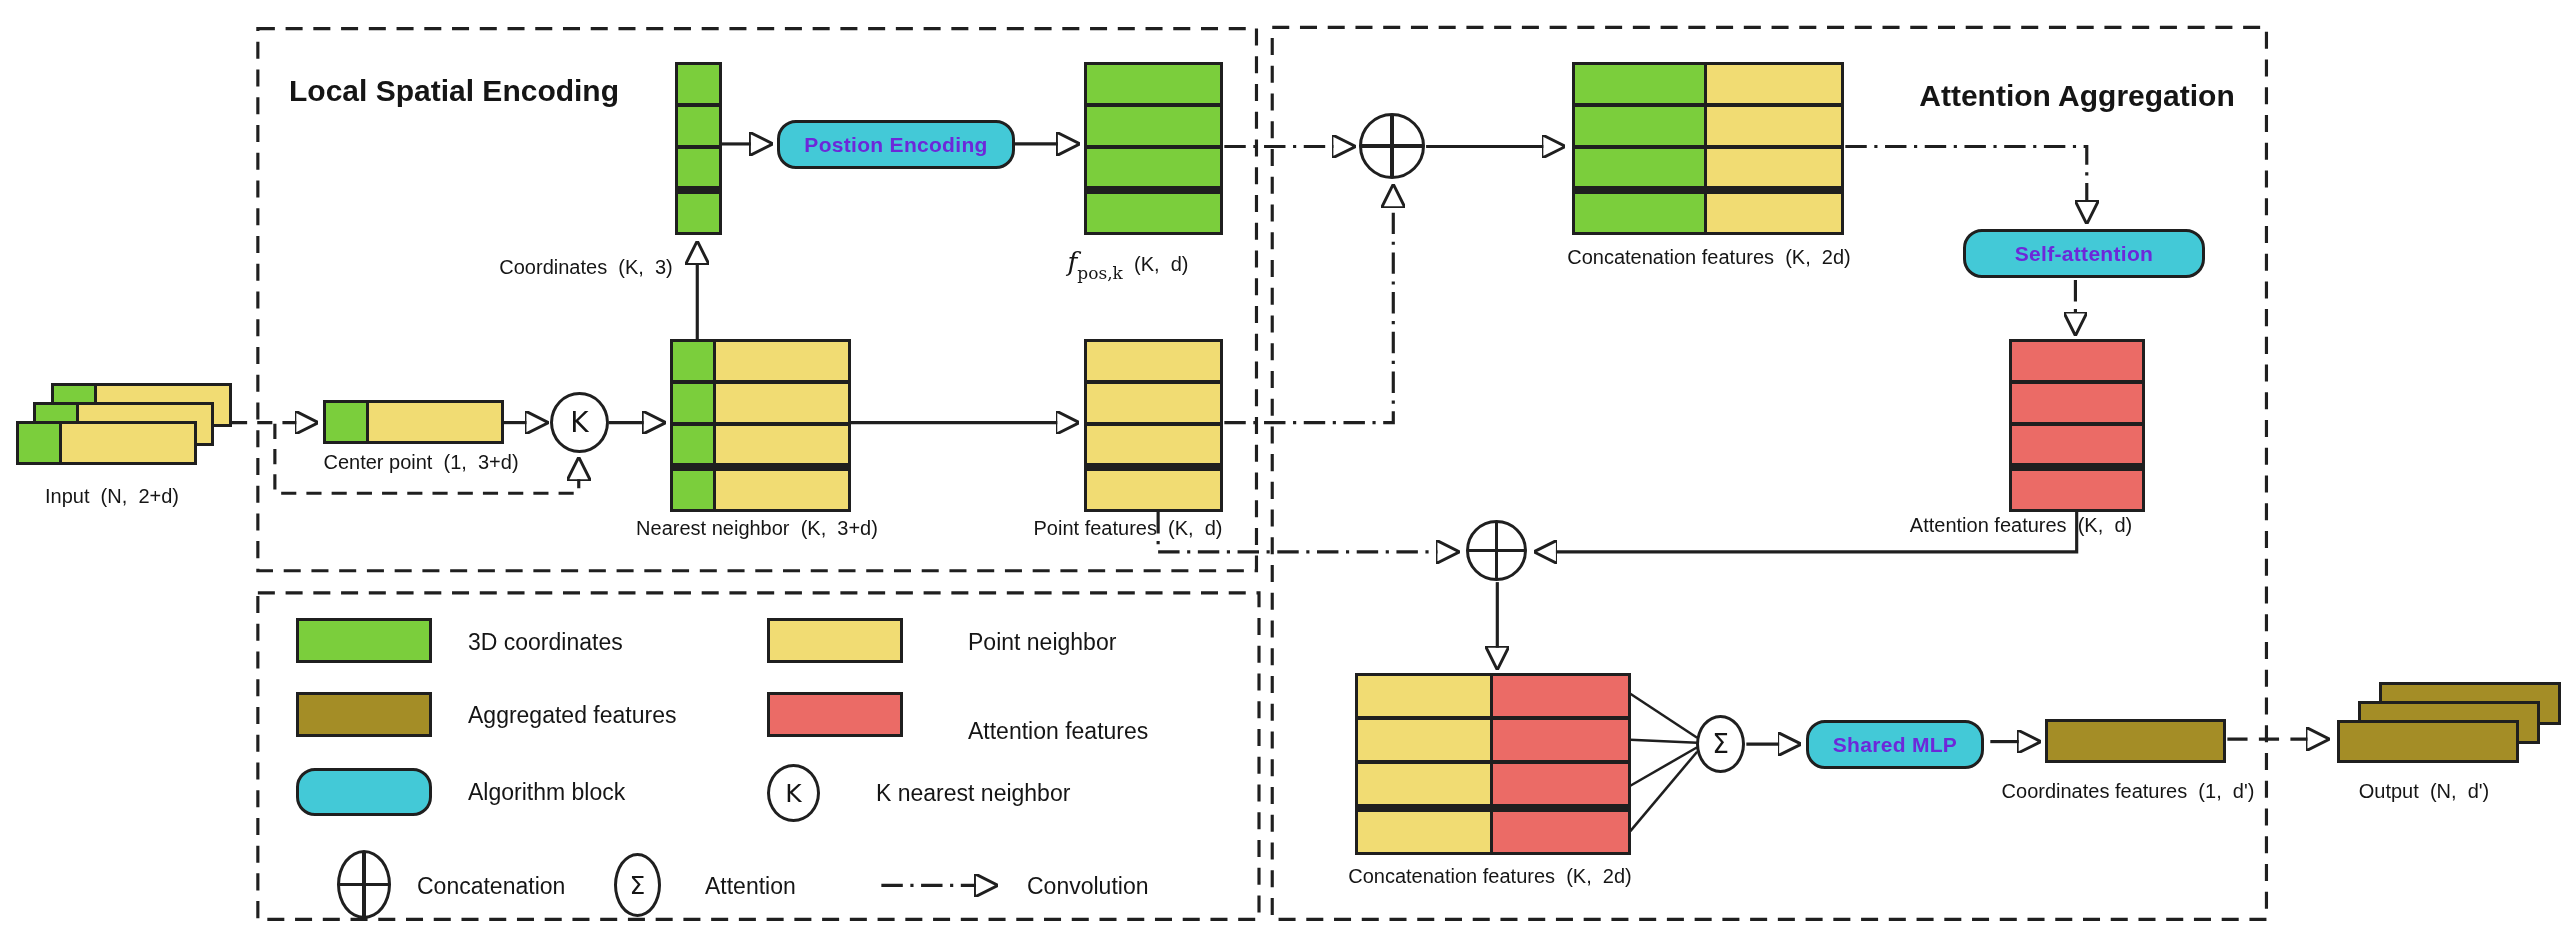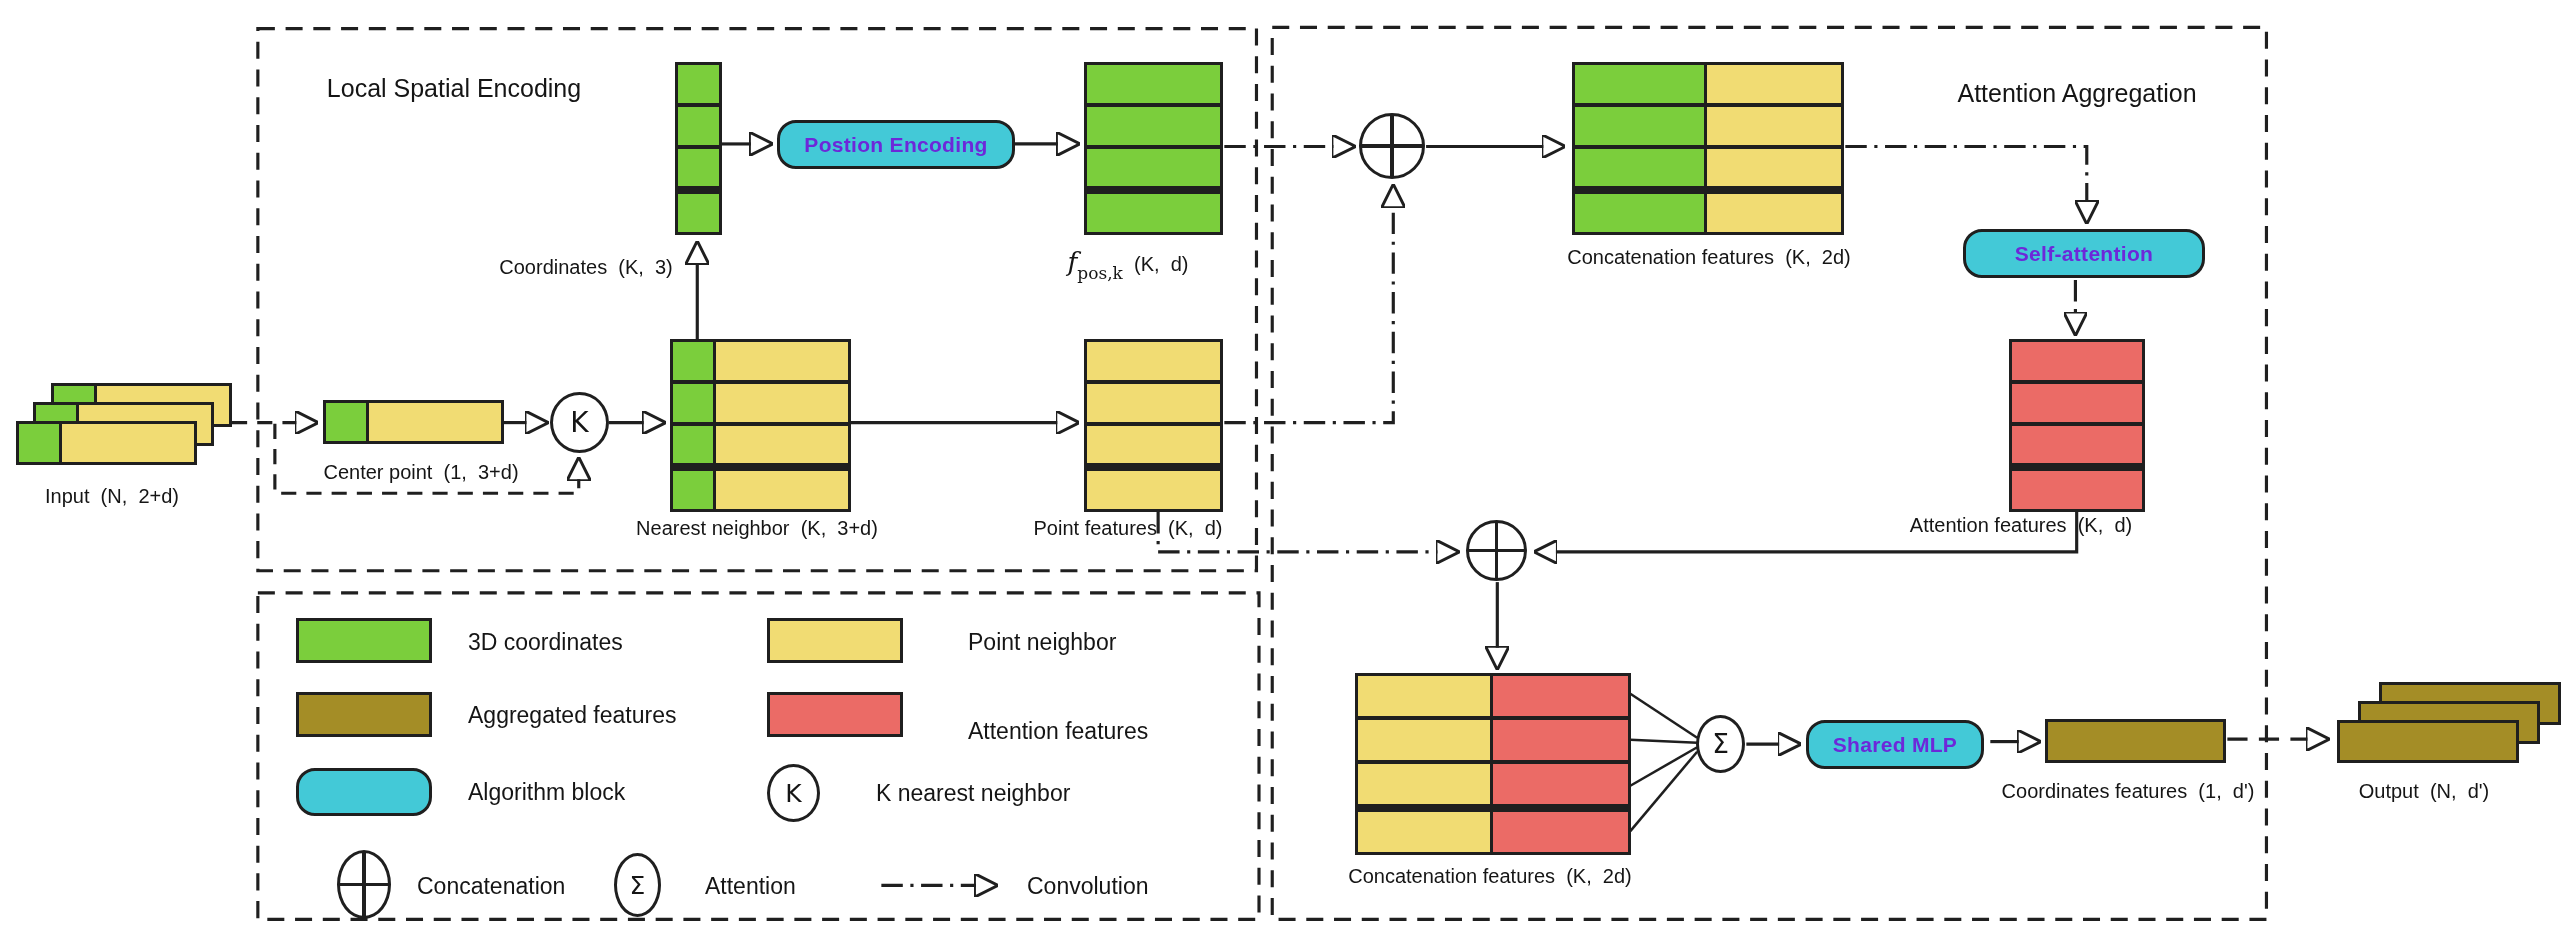--- a/index.html
+++ b/index.html
@@ -41,21 +41,21 @@
 
   .circle{position:absolute;box-sizing:border-box;border:3.2px solid var(--line);
           background:#fff;border-radius:50%;display:flex;align-items:center;
           justify-content:center;z-index:2;font-family:"DejaVu Sans",sans-serif;}
   .circle .glyph{font-size:28px;line-height:1;color:#151515;}
   .oplus .h{position:absolute;left:-1.3px;right:-1.3px;top:50%;height:3.2px;margin-top:-1.6px;background:var(--line);}
   .oplus .v{position:absolute;top:-1.3px;bottom:-1.3px;left:50%;width:3.2px;margin-left:-1.6px;background:var(--line);}
 
   .lbl{position:absolute;white-space:pre;font-size:20px;line-height:1.15;
        transform:translateX(-50%);z-index:3;text-align:center;}
-  .title{position:absolute;white-space:pre;font-size:25px;font-weight:normal;
+  .title{position:absolute;white-space:pre;font-size:30px;font-weight:bold;
          transform:translateX(-50%);z-index:3;}
   .leglbl{position:absolute;white-space:pre;font-size:23px;z-index:3;}
 
   .fvar{font-family:"DejaVu Serif",serif;font-style:italic;font-size:26.5px;}
   .fsub{font-family:"DejaVu Serif",serif;font-size:17px;vertical-align:-7.6px;}
 
   .swatch{position:absolute;box-sizing:border-box;width:136px;height:45px;
           border:3.2px solid var(--line);z-index:2;}
 </style>
 </head>
@@ -117,21 +117,21 @@
   <div class="bar" style="left:15.8px;top:421px;width:181px;height:44px;">
       <div class="lcol g"></div>
       <div class="cell y"></div>
     </div>
   <div class="lbl" style="left:112px;top:485px;">Input  (N,  2+d)</div>
 
   <div class="bar" style="left:323px;top:400px;width:181px;height:44px;">
       <div class="lcol g"></div>
       <div class="cell y"></div>
     </div>
-  <div class="lbl" style="left:421px;top:451px;margin-top:10px;">Center point  (1,  3+d)</div>
+  <div class="lbl" style="left:421px;top:451px;">Center point  (1,  3+d)</div>
 
   <div class="circle" style="left:550px;top:392px;width:59px;height:61px;">
     <span class="glyph">K</span>
   </div>
 
   <div class="block" style="left:675px;top:62px;width:47px;height:173px;">
     <div class="row">
         <div class="cell g"></div>
       </div>
     <div class="row">

